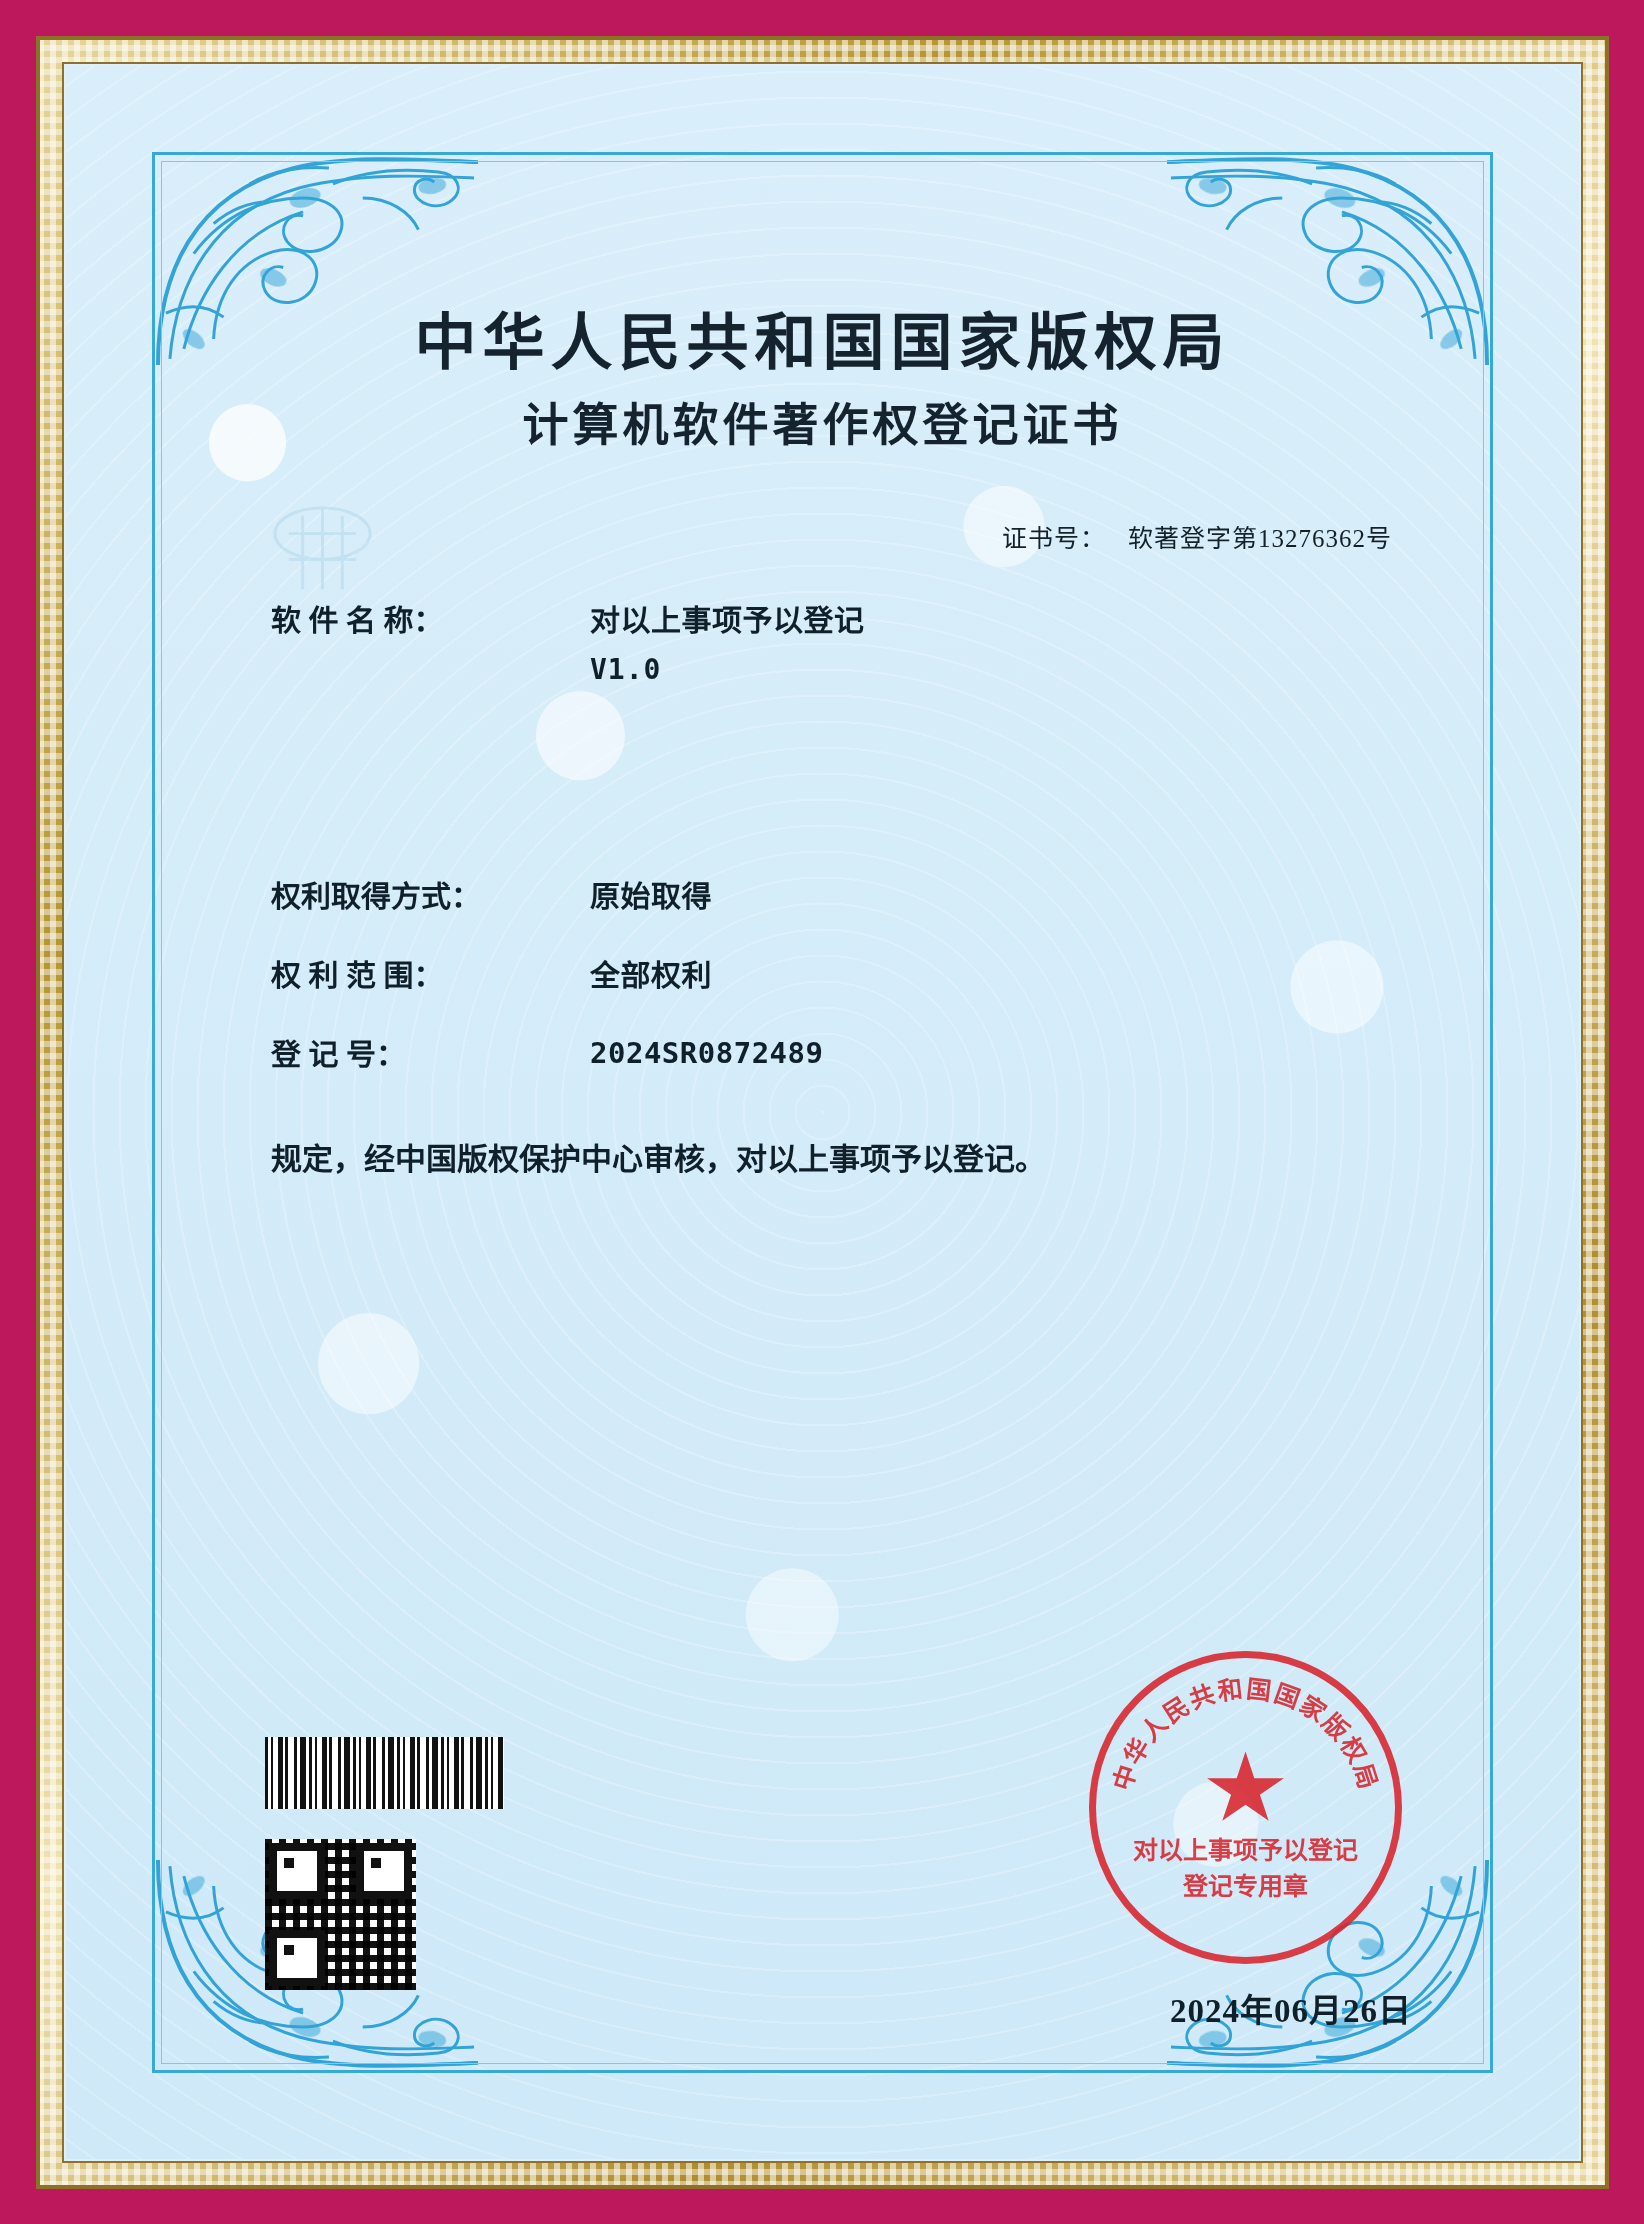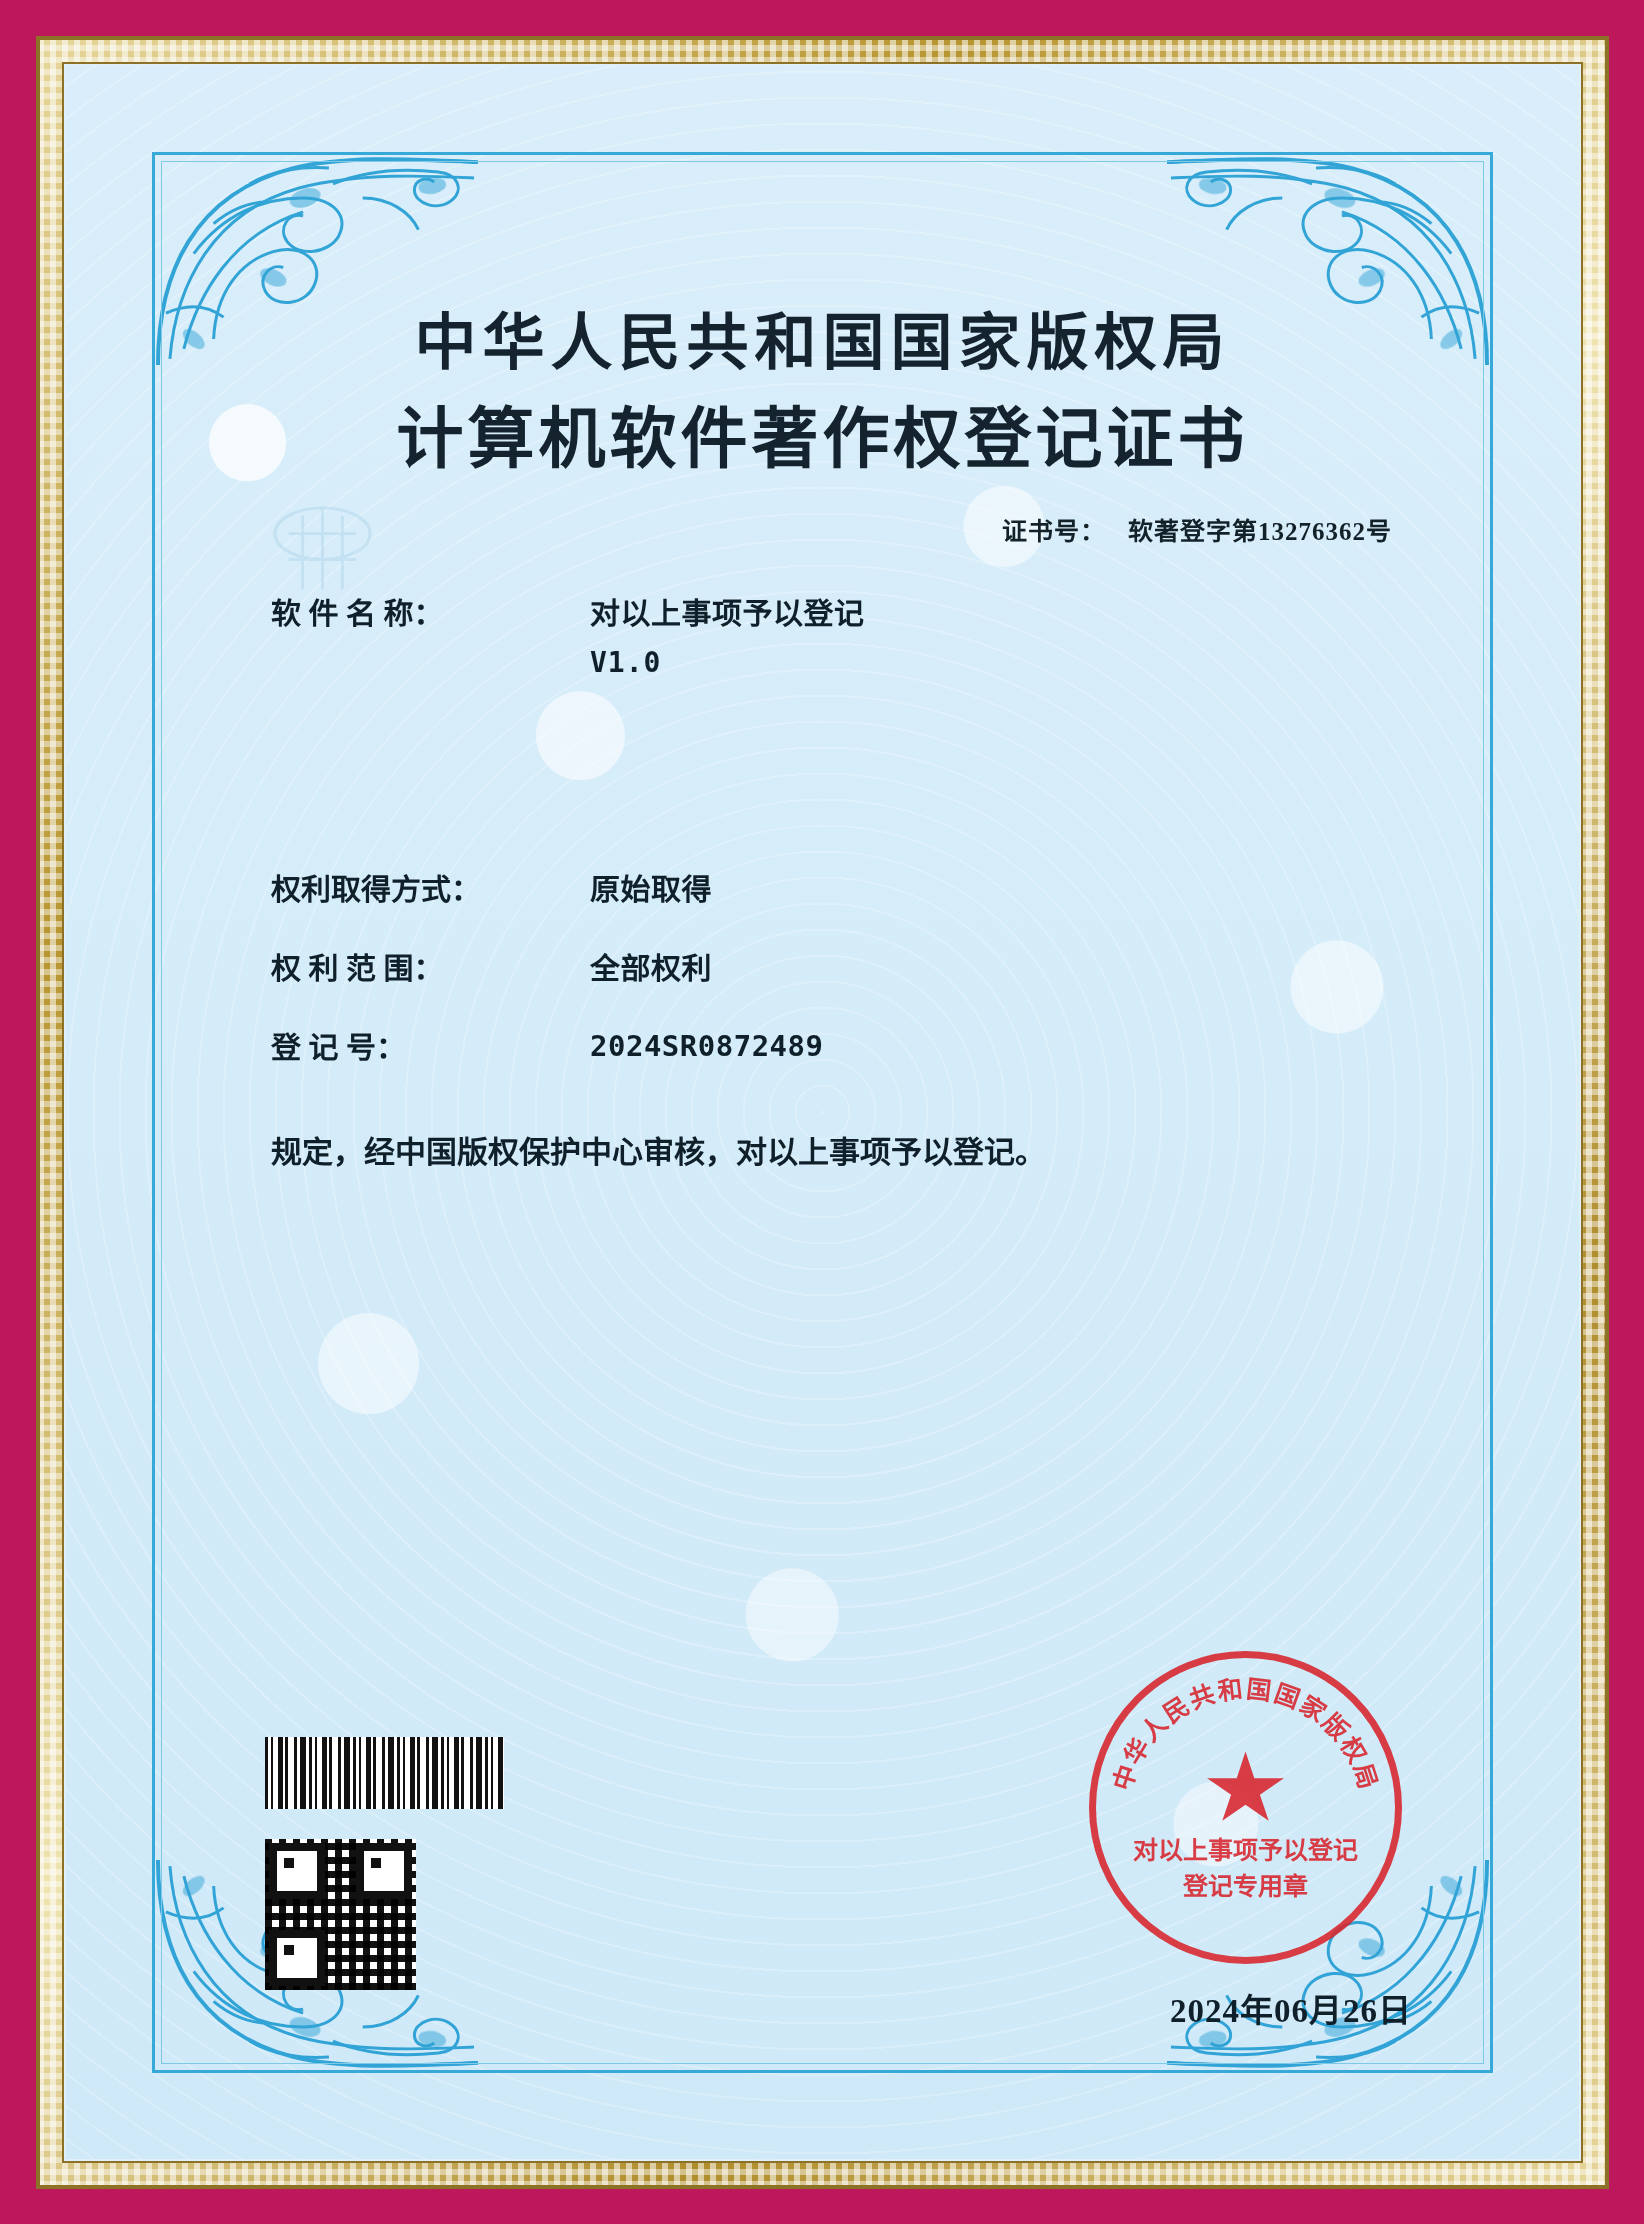--- a/index.html
+++ b/index.html
@@ -102,34 +102,34 @@
   }
   .title-line-1 {
     font-family: "DejaVu Serif", "Liberation Serif", serif;
     font-size: 62px;
     font-weight: bold;
     letter-spacing: 6px;
     line-height: 1.25;
   }
   .title-line-2 {
     font-family: "DejaVu Serif", "Liberation Serif", serif;
-    font-size: 67px;
+    font-size: 46px;
     font-weight: bold;
     letter-spacing: 4px;
     line-height: 1.35;
     margin-top: 12px;
   }
 
   .cert-no {
-    margin-top: 27px;
+    margin-top: 62px;
     text-align: right;
     padding-right: 78px;
     font-size: 25px;
     color: #132129;
-    font-weight: bold;
+    font-weight: normal;
     letter-spacing: 1px;
   }
   .cert-no .cert-no-label { margin-right: 22px; }
 
   .fields {
     margin-top: 44px;
     padding-left: 96px;
     color: #10202a;
   }
   .field-row {

